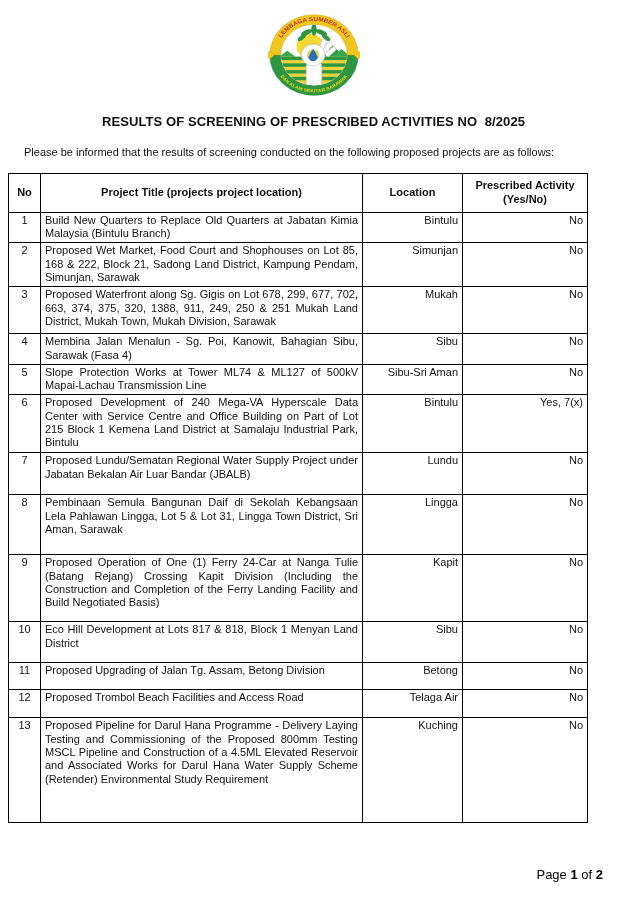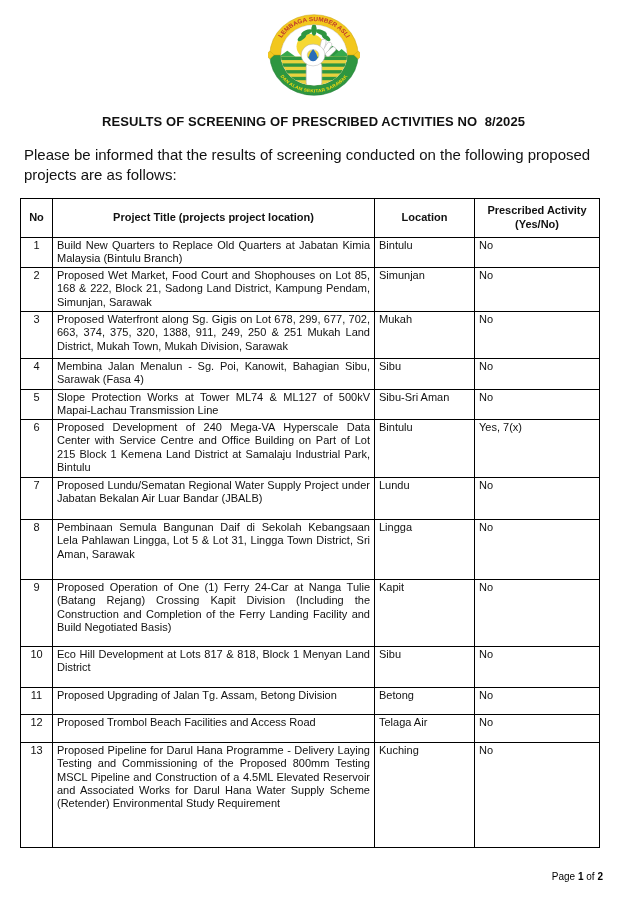--- a/index.html
+++ b/index.html
@@ -7,50 +7,50 @@
     width:627px;height:898px;background:#ffffff;color:#111;
     font-family:"Liberation Sans", sans-serif;position:relative;overflow:hidden;
   }
   .page{position:absolute;inset:0;}
   .logo-wrap{display:flex;justify-content:center;margin-top:13px;}
   .logo{width:92px;height:84px;}
   .doc-title{
     margin:17px 24px 0;text-align:center;font-weight:bold;font-size:13px;
     white-space:pre-wrap;letter-spacing:0.1px;
   }
-  .intro{margin:16px 24px 12px;font-size:15px;line-height:1.3;text-align:left;}
-  .table-wrap{margin:14px 20px 0;}
+  .intro{margin:16px 24px 12px;font-size:11px;line-height:1.3;text-align:left;}
+  .table-wrap{margin:14px 8px 0;}
   table#results-table{
     border-collapse:collapse;width:579px;table-layout:fixed;font-size:11px;
   }
   #results-table th,#results-table td{border:1px solid #000;}
   #results-table th{
     font-weight:bold;text-align:center;vertical-align:middle;
     padding:5px 2px;font-size:11px;line-height:1.25;
   }
   #results-table td{
     vertical-align:top;padding:1px 4px 2px;line-height:13.3px;
   }
   col.c-no{width:32px;} col.c-title{width:322px;}
   col.c-loc{width:100px;} col.c-act{width:125px;}
   td.c-no{text-align:center;padding-left:1px;padding-right:1px;}
   td.c-title{text-align:justify;}
-  td.c-loc,td.c-act{text-align:left;}
+  td.c-loc,td.c-act{text-align:right;}
   
   #results-table tbody tr:nth-child(3){height:47px;}
   #results-table tbody tr:nth-child(6){height:58px;}
   #results-table tbody tr:nth-child(7){height:42px;}
   #results-table tbody tr:nth-child(8){height:60px;}
   #results-table tbody tr:nth-child(9){height:67px;}
   #results-table tbody tr:nth-child(10){height:41px;}
   #results-table tbody tr:nth-child(11){height:27px;}
   #results-table tbody tr:nth-child(12){height:28px;}
   #results-table tbody tr:nth-child(13){height:105px;}
   .footer{
-    position:absolute;right:24px;bottom:16px;font-size:10px;color:#000;
+    position:absolute;right:24px;bottom:16px;font-size:13px;color:#000;
   }
   .footer .num{font-weight:bold;}
 </style>
 </head>
 <body>
 
 <div class="page">
 
   <div class="logo-wrap">
     <svg class="logo" viewBox="0 0 100 100" preserveAspectRatio="none">

